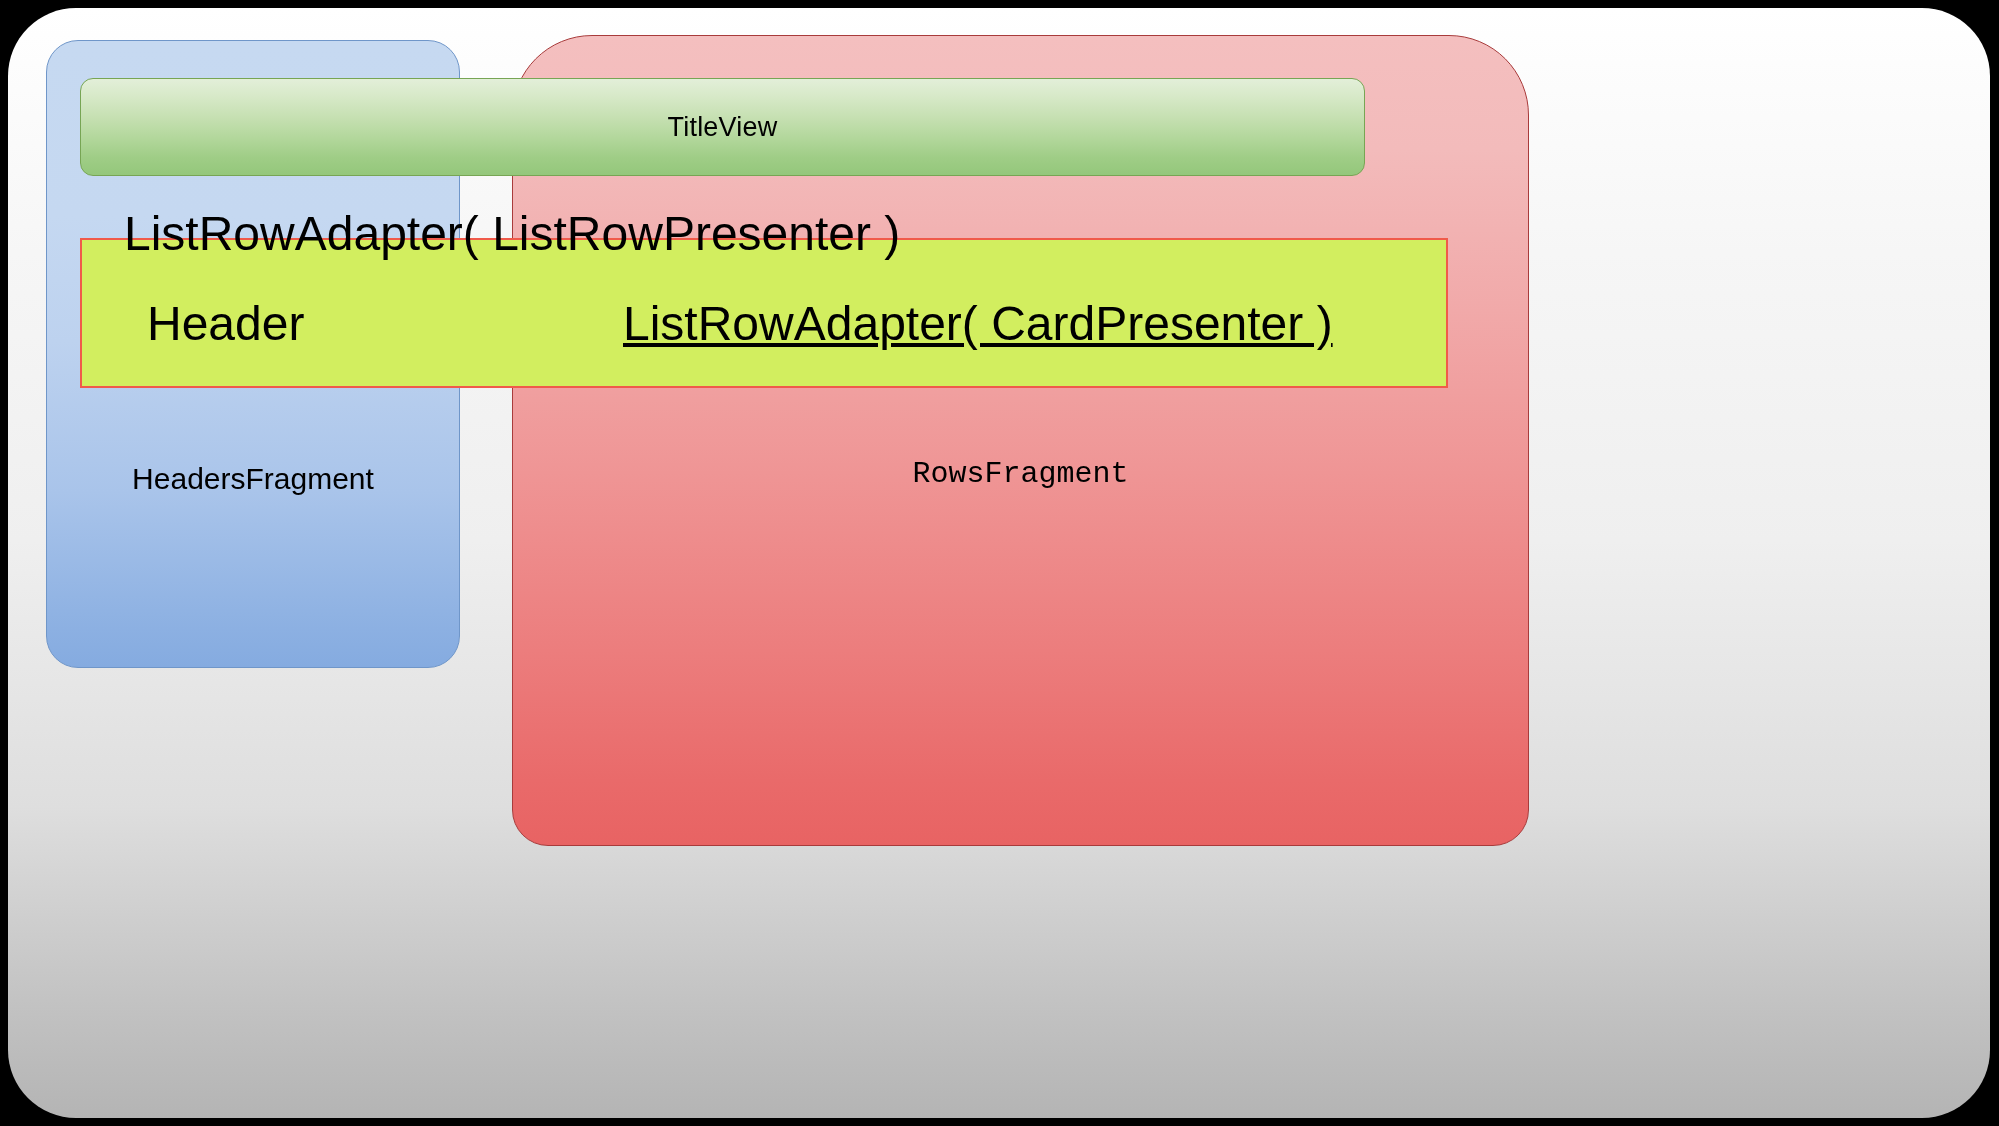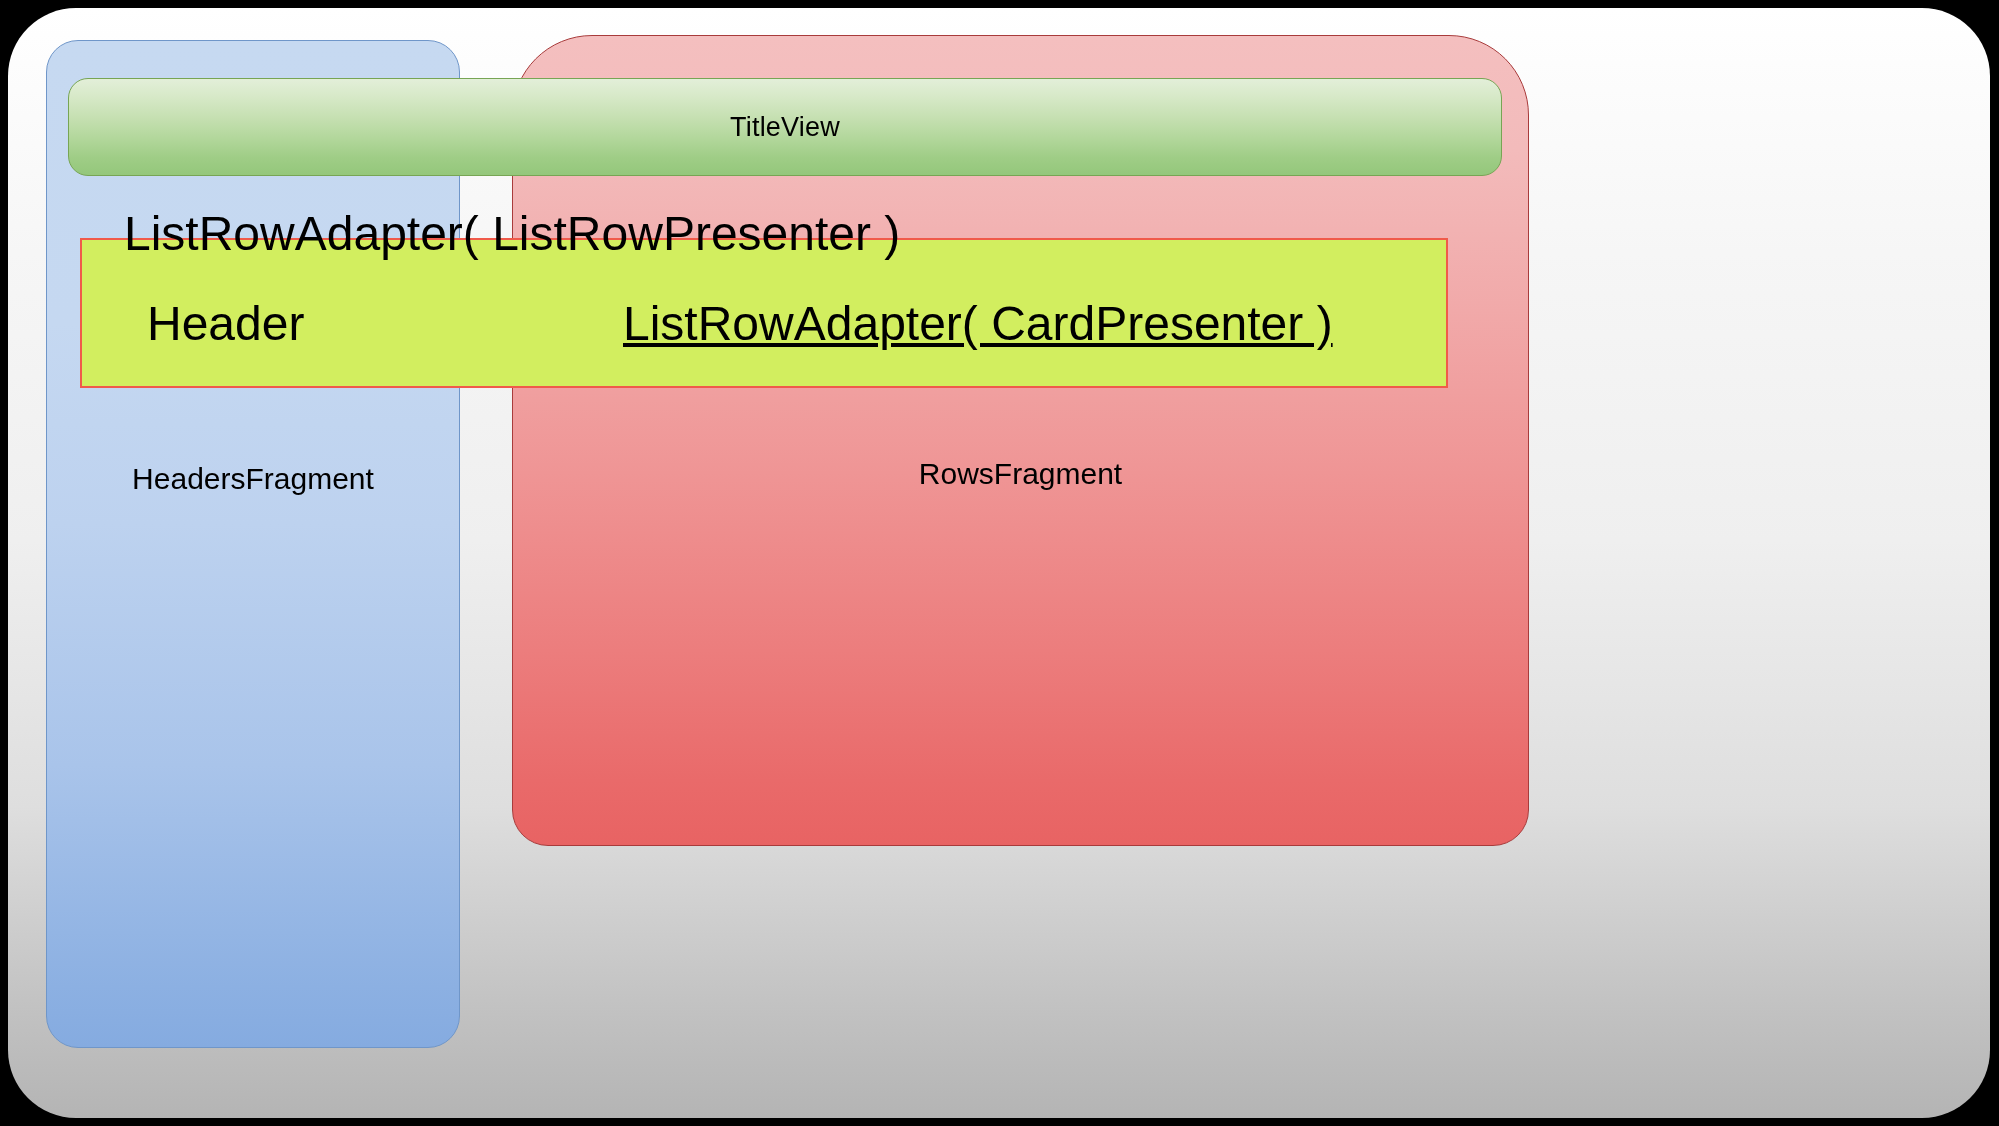--- a/index.html
+++ b/index.html
@@ -37,21 +37,21 @@
         #b4b4b4 100%);
     box-shadow: 0 0 2px rgba(0,0,0,0.25);
   }
 
   
   .headers-fragment {
     position: absolute;
     left: 38px;
     top: 32px;
     width: 414px;
-    height: 1008px;
+    height: 628px;
     border-radius: 32px;
     border: 1px solid #6f96c9;
     box-sizing: border-box;
     background: linear-gradient(to bottom,
         #c6d9f1 0%,
         #c5d8f1 28%,
         #bdd2ef 48%,
         #a9c4ea 72%,
         #8cb0e2 94%,
         #85abe0 100%);
@@ -68,20 +68,21 @@
     border: 1px solid #a83b3b;
     box-sizing: border-box;
     background: linear-gradient(to bottom,
         #f4bfbf 0%,
         #f3bbbb 14%,
         #f1a9a9 34%,
         #ef9595 54%,
         #ec7d7d 76%,
         #e96a6a 92%,
         #e86363 100%);
+    font-family: Liberation Mono, monospace;
   }
 
   
   .fragment-caption {
     position: absolute;
     font-size: 30px;
     color: #000000;
     white-space: nowrap;
     letter-spacing: 0px;
   }
@@ -94,25 +95,25 @@
   .caption-rows {
     left: 0;
     right: 0;
     top: 421px;
     text-align: center;
   }
 
   
   .title-view {
     position: absolute;
-    left: 60px;
+    left: 72px;
     top: 70px;
-    width: 1434px;
+    width: 1285px;
     height: 98px;
-    border-radius: 20px;
+    border-radius: 13px;
     border: 1px solid #77a554;
     box-sizing: border-box;
     background: linear-gradient(to bottom,
         #e3efd9 0%,
         #d7e9c8 18%,
         #c6e0b2 40%,
         #b2d79b 62%,
         #9fcd86 82%,
         #94c77b 100%);
     display: flex;

